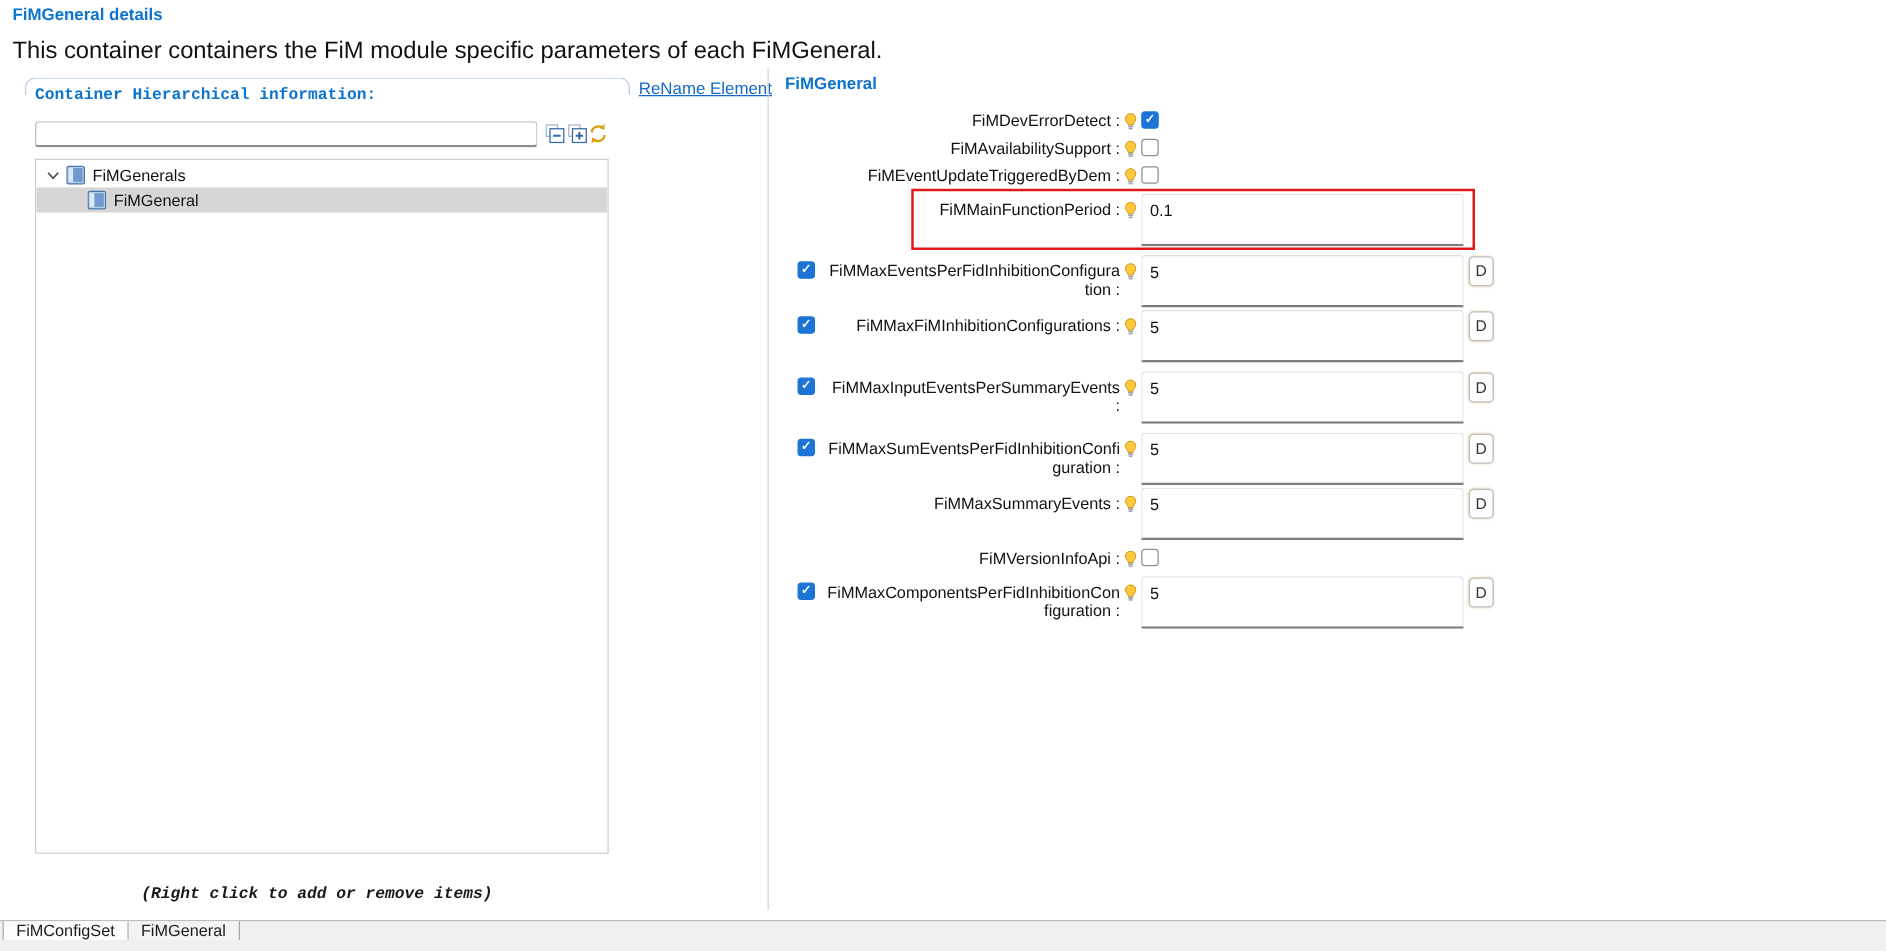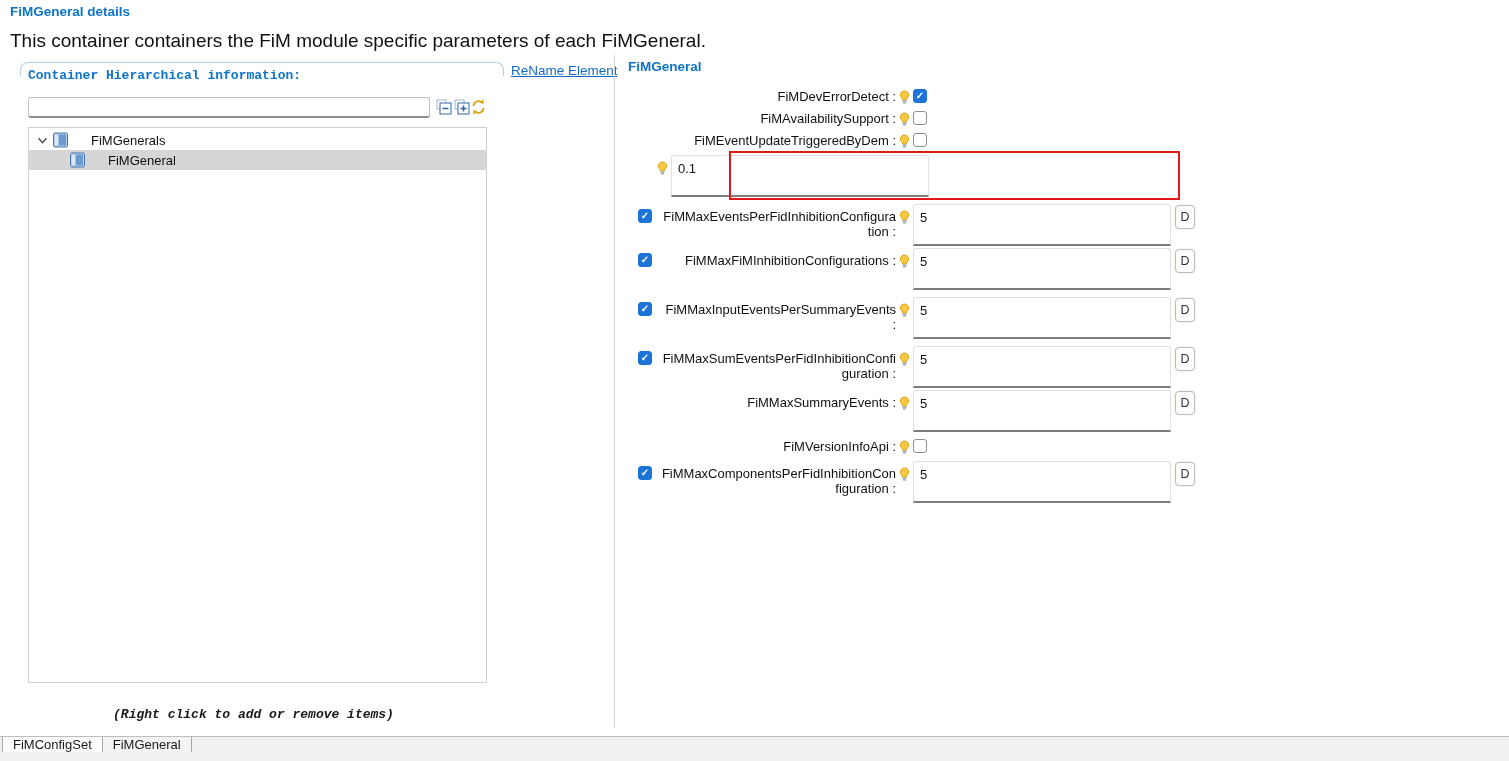--- a/index.html
+++ b/index.html
@@ -23,21 +23,21 @@
               justify-content:center; cursor:pointer; background:transparent; border:none; }
   #btn-collapse { left:435px; } #btn-expand { left:453px; } #btn-refresh { left:470px; }
 
   .tree-box { position:absolute; left:28px; top:127px; width:459px; height:556px;
               border:1px solid #cfcfcf; background:#fff; padding-top:2px; overflow:hidden; }
   .tree-row { display:flex; align-items:center; height:20px; width:100%; cursor:default; }
   .tree-row.selected { background:#d6d6d6; }
   .tree-chevron { margin-left:8px; width:11px; height:11px; display:inline-flex; }
   .tree-icon { margin-left:5px; display:inline-flex; }
   .tree-icon.indent { margin-left:41px; }
-  .tree-label { margin-left:23px; font-size:13px; color:#111; }
+  .tree-label { margin-left:6px; font-size:13px; color:#111; }
 
   .hint { position:absolute; left:20px; top:707px; width:467px; text-align:center;
           font-weight:bold; font-style:italic; font-size:13px; color:#1a1a1a;font-family:Liberation Mono, monospace; }
 
   .rename-link { position:absolute; left:511px; top:63px; color:#1569c9; text-decoration:underline;
                  font-size:13.5px; cursor:pointer; }
 
   .v-divider { position:absolute; left:614px; top:55px; width:1px; height:673px; background:#d5d5d5; }
 
   
@@ -194,20 +194,21 @@
           <svg width="11" height="15" viewBox="0 0 11 15">
             <path d="M5.5 1 C8 1 9.6 2.8 9.6 5 C9.6 6.6 8.6 7.5 8 8.4 C7.6 9 7.5 9.4 7.4 10 L3.6 10 C3.5 9.4 3.4 9 3 8.4 C2.4 7.5 1.4 6.6 1.4 5 C1.4 2.8 3 1 5.5 1 Z" fill="#FFC83D" stroke="#C8960C" stroke-width="0.8"></path>
             <rect x="3.5" y="10.6" width="4" height="1.3" fill="#9aa0a6"></rect>
             <rect x="3.9" y="12.3" width="3.2" height="1.2" fill="#9aa0a6"></rect>
           </svg>
         </span>
         <div class="cb vcb"></div>
       </div>
       <div class="prow text1 hl">
         <div class="leftcbcol"></div>
+        <div class="plabel">FiMMainFunctionPeriod :</div>
         <span class="bulb">
           <svg width="11" height="15" viewBox="0 0 11 15">
             <path d="M5.5 1 C8 1 9.6 2.8 9.6 5 C9.6 6.6 8.6 7.5 8 8.4 C7.6 9 7.5 9.4 7.4 10 L3.6 10 C3.5 9.4 3.4 9 3 8.4 C2.4 7.5 1.4 6.6 1.4 5 C1.4 2.8 3 1 5.5 1 Z" fill="#FFC83D" stroke="#C8960C" stroke-width="0.8"></path>
             <rect x="3.5" y="10.6" width="4" height="1.3" fill="#9aa0a6"></rect>
             <rect x="3.9" y="12.3" width="3.2" height="1.2" fill="#9aa0a6"></rect>
           </svg>
         </span>
         <input class="pfield" value="0.1" style="">
         <div class="hl-box"></div>
       </div>

